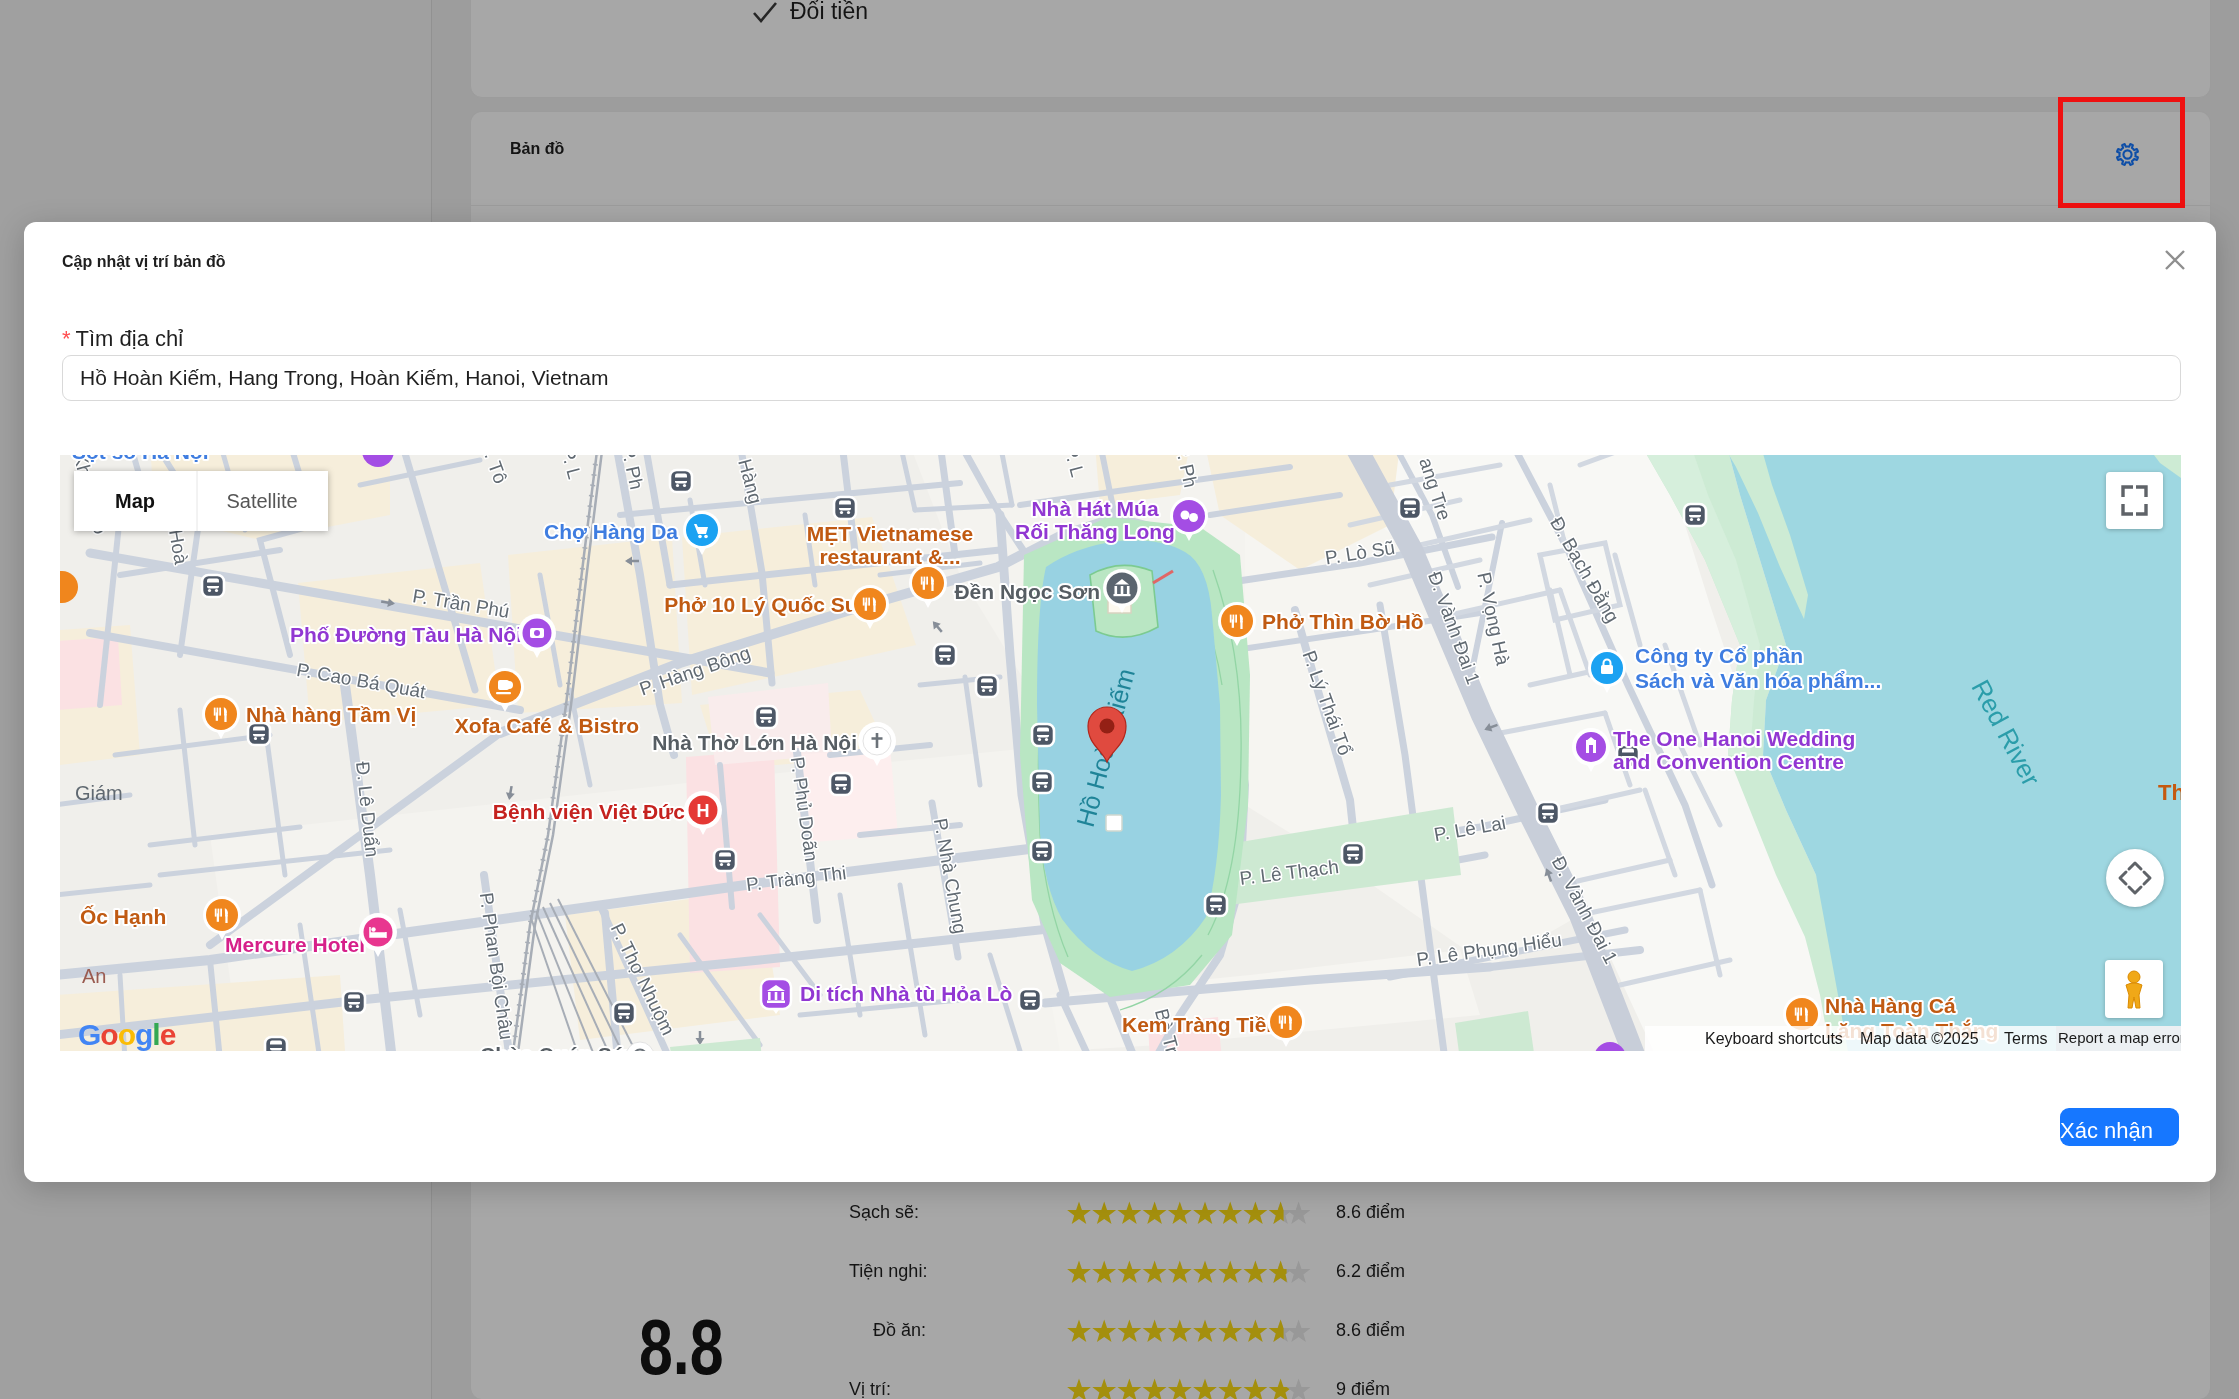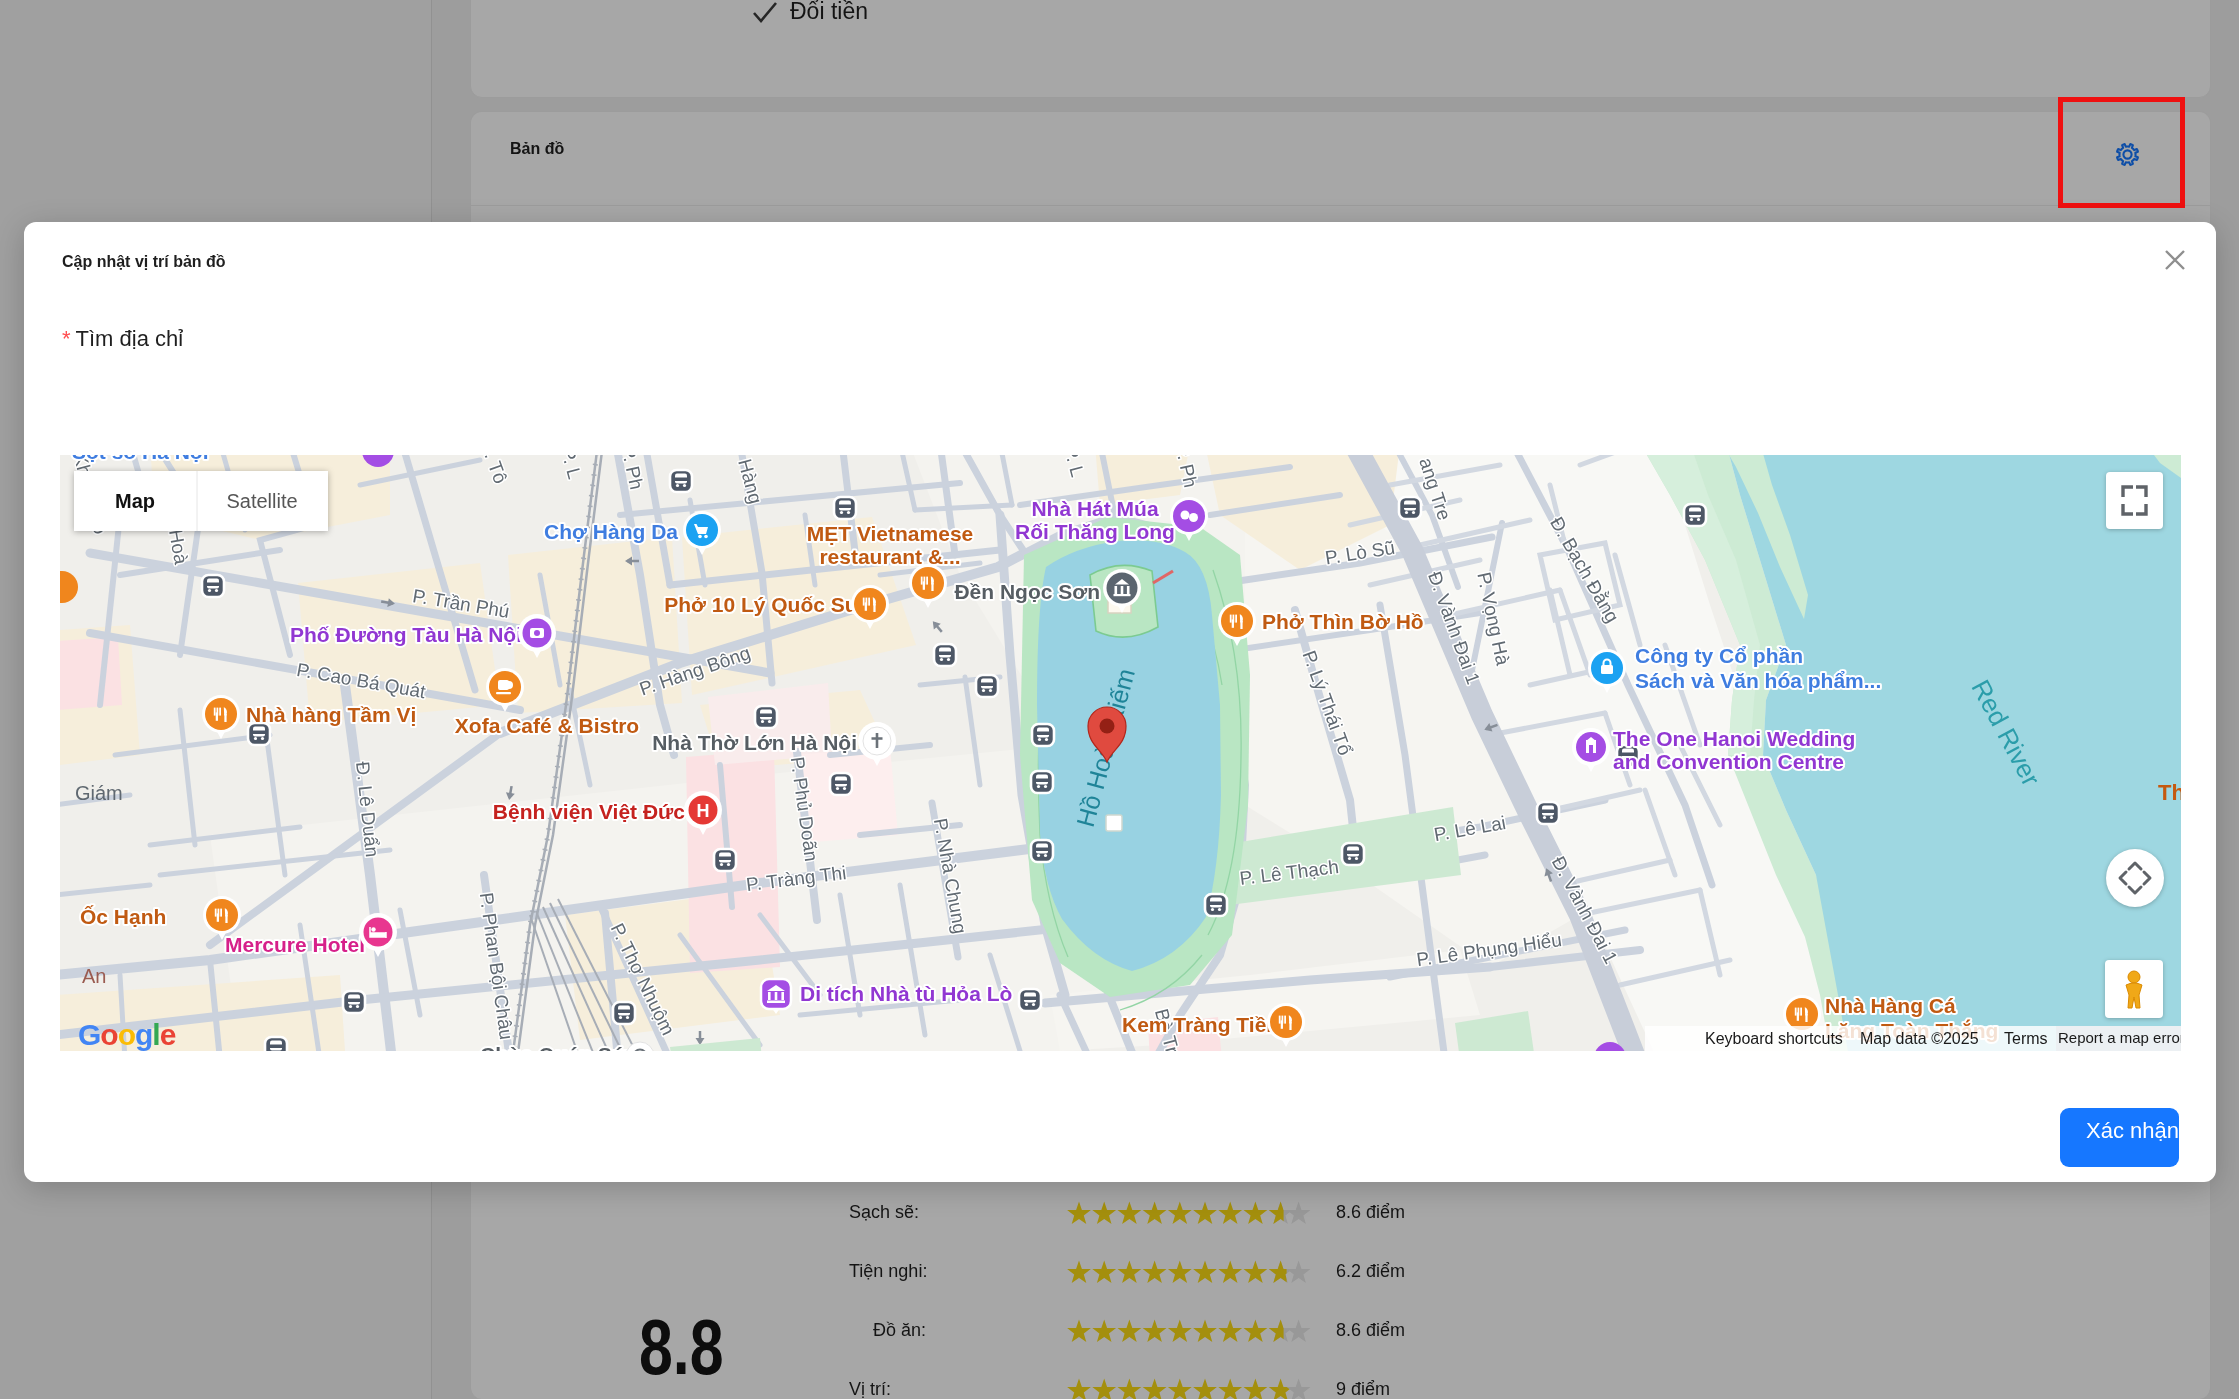--- a/index.html
+++ b/index.html
@@ -10,21 +10,21 @@
 .hdrline{position:absolute;left:470px;top:205px;width:1741px;height:1px;background:#eee}
 .vline{position:absolute;left:2060px;top:112px;width:1px;height:93px;background:#eee}
 #mask{position:absolute;left:0;top:0;width:2239px;height:1399px;background:rgba(0,0,0,0.345)}
 #annot{position:absolute;left:2058px;top:97px;width:127px;height:111px;border:5px solid #ef1010}
 #modal{position:absolute;left:24px;top:222px;width:2192px;height:960px;background:#fff;border-radius:12px;box-shadow:0 6px 30px rgba(0,0,0,.2)}
 #mtitle{position:absolute;left:38px;top:31px;font-size:16px;font-weight:bold;color:rgba(0,0,0,.88)}
 #mlabel{position:absolute;left:38px;top:104px;font-size:22px;color:rgba(0,0,0,.88)}
 #mlabel .req{color:#ff4d4f;margin-right:5px;font-size:22px}
 #minput{position:absolute;left:38px;top:133px;width:2119px;height:46px;border:1px solid #d9d9d9;border-radius:9px;background:#fff;line-height:44px;padding-left:17px;font-size:21px;color:rgba(0,0,0,.88)}
 #mapbox{position:absolute;left:36px;top:233px;width:2121px;height:596px;overflow:hidden;background:#f1f0ec}
-#confirm{position:absolute;left:2036px;top:886px;width:119px;height:59px;background:#1677ff;border-radius:9px;color:#fff;font-size:22px;text-align:right;line-height:45px}
+#confirm{position:absolute;left:2036px;top:886px;width:119px;height:38px;background:#1677ff;border-radius:9px;color:#fff;font-size:22px;text-align:left;line-height:45px}
 #mclose{position:absolute;left:2139px;top:26px;width:24px;height:24px}
 .row{position:absolute;font-size:18px;color:rgba(0,0,0,.88)}
 svg text{font-family:"Liberation Sans",sans-serif}
 </style></head>
 <body>
 <div id="page">
   <div id="leftcol"></div>
   <div id="card1"></div>
   <div id="card2"></div>
   <div class="hdrline"></div>
@@ -126,20 +126,21 @@
   </svg>
 </div>
 <div id="mask"></div>
 <div id="annot"></div>
 <div id="modal">
   <div id="mtitle">Cập nhật vị trí bản đồ</div>
   <svg id="mclose" viewBox="0 0 24 24">
       <path d="M3 3 L21 21 M21 3 L3 21" stroke="#8f8f8f" stroke-width="2.4" fill="none"></path>
     </svg>
   <div id="mlabel"><span class="req">*</span>Tìm địa chỉ</div>
+  <div id="minput">Hồ Hoàn Kiếm, Hang Trong, Hoàn Kiếm, Hanoi, Vietnam</div>
   <div id="mapbox">
   <svg width="2121" height="596" viewBox="0 0 2121 596" style="display:block">
   <defs>
     <g id="bus">
             <rect x="-11" y="-11" width="22" height="22" rx="6.5" fill="#4d5766" stroke="#fff" stroke-width="2.6"></rect>
             <rect x="-6" y="-7.5" width="12" height="10" rx="2" fill="#fff"></rect>
             <rect x="-6" y="-3.5" width="12" height="3.5" fill="#4d5766"></rect>
             <circle cx="-3.5" cy="4.5" r="1.6" fill="#fff"></circle>
             <circle cx="3.5" cy="4.5" r="1.6" fill="#fff"></circle>
           </g>

